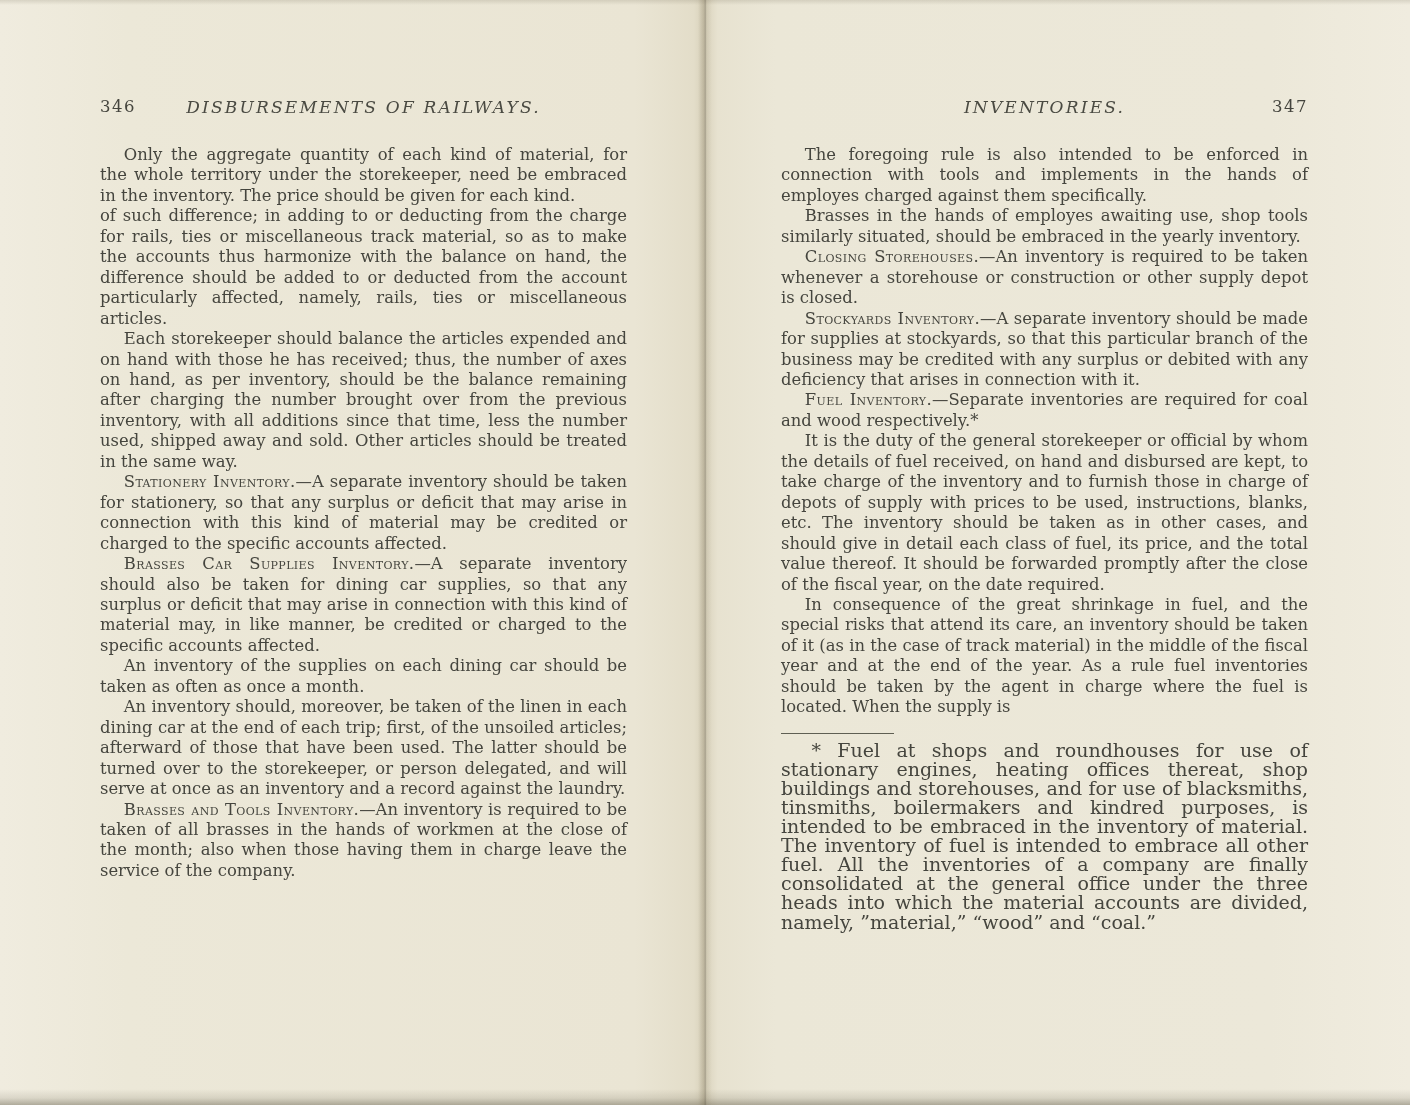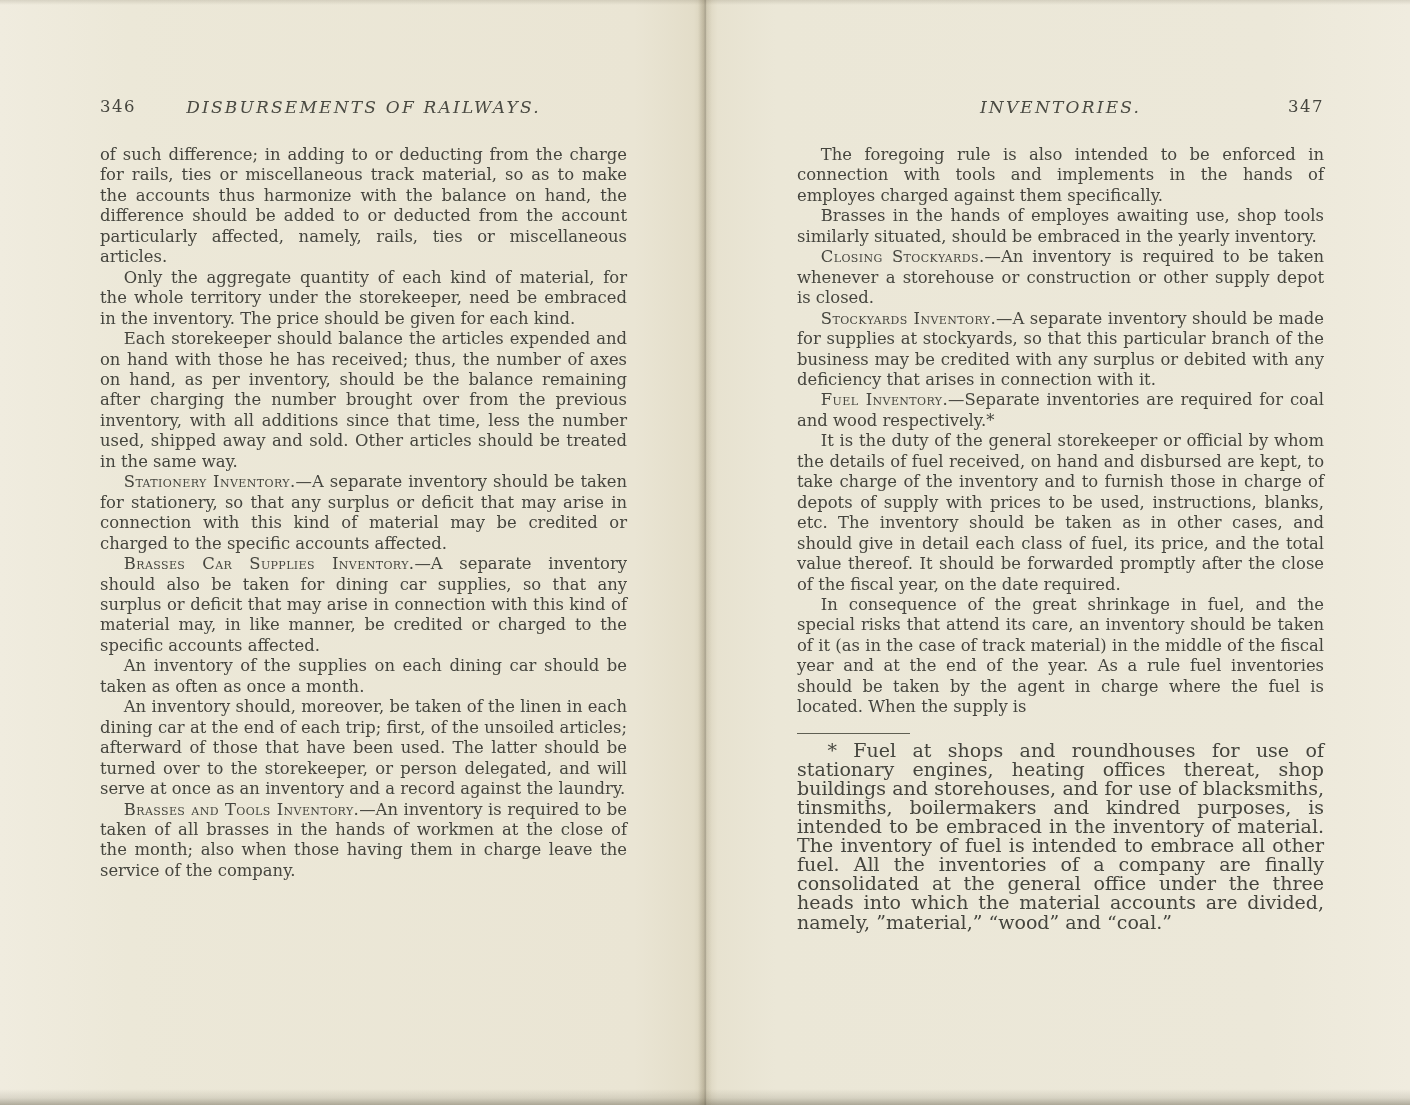--- a/index.html
+++ b/index.html
@@ -20,21 +20,21 @@
     position: absolute; left: 698px; top: 0; width: 14px; height: 100%;
     background: linear-gradient(to right,
       rgba(110,100,75,0) 0%, rgba(110,100,75,0.25) 42%,
       rgba(62,54,38,0.32) 52%, rgba(110,100,75,0.10) 62%, rgba(110,100,75,0) 100%);
   }
   .page { position: absolute; top: 0; height: 100%; width: 705px; padding-left: 35px; }
   .page-left  { left: 0; }
   .page-right { left: 705px; }
   .content { position: absolute; top: 97px; width: 527px; }
   .page-left  .content { left: 100px; }
-  .page-right .content { left: 92px;  }
+  .page-right .content { left: 76px;  }
 
   .running-head { position: relative; height: 22px; margin-bottom: 26px; }
   .head-title {
     display: block; text-align: center;
     font-style: italic; font-size: 17px; letter-spacing: 2.2px;
     color: #4a4a42;
   }
   .page-num { position: absolute; top: 0; font-size: 16.5px; letter-spacing: 1.5px; }
   .page-left  .page-num { left: 0; }
   .page-right .page-num { right: 0; }
@@ -59,42 +59,42 @@
 
 <div class="spread">
 
   <section class="page page-left">
     <div class="content">
       <header class="running-head">
         <span class="page-num">346</span>
         <span class="head-title">DISBURSEMENTS OF RAILWAYS.</span>
       </header>
       <div class="body-text">
+        <p class="para"><span class="lead"></span><span>Only the aggregate quantity of each kind of material, for the whole territory under the storekeeper, need be embraced in the inventory. The price should be given for each kind.</span></p>
         <p class="para no-indent"><span class="lead"></span><span>of such difference; in adding to or deducting from the charge for rails, ties or miscellaneous track material, so as to make the accounts thus harmonize with the balance on hand, the difference should be added to or deducted from the account particularly affected, namely, rails, ties or miscellaneous articles.</span></p>
-        <p class="para"><span class="lead"></span><span>Only the aggregate quantity of each kind of material, for the whole territory under the storekeeper, need be embraced in the inventory. The price should be given for each kind.</span></p>
         <p class="para"><span class="lead"></span><span>Each storekeeper should balance the articles expended and on hand with those he has received; thus, the number of axes on hand, as per inventory, should be the balance remaining after charging the number brought over from the previous inventory, with all additions since that time, less the number used, shipped away and sold. Other articles should be treated in the same way.</span></p>
         <p class="para"><span class="lead">Stationery Inventory.</span><span>—A separate inventory should be taken for stationery, so that any surplus or deficit that may arise in connection with this kind of material may be credited or charged to the specific accounts affected.</span></p>
         <p class="para"><span class="lead">Brasses Car Supplies Inventory.</span><span>—A separate inventory should also be taken for dining car supplies, so that any surplus or deficit that may arise in connection with this kind of material may, in like manner, be credited or charged to the specific accounts affected.</span></p>
         <p class="para"><span class="lead"></span><span>An inventory of the supplies on each dining car should be taken as often as once a month.</span></p>
         <p class="para"><span class="lead"></span><span>An inventory should, moreover, be taken of the linen in each dining car at the end of each trip; first, of the unsoiled articles; afterward of those that have been used. The latter should be turned over to the storekeeper, or person delegated, and will serve at once as an inventory and a record against the laundry.</span></p>
         <p class="para"><span class="lead">Brasses and Tools Inventory.</span><span>—An inventory is required to be taken of all brasses in the hands of workmen at the close of the month; also when those having them in charge leave the service of the company.</span></p>
       </div>
     </div>
   </section>
 
   <section class="page page-right">
     <div class="content">
       <header class="running-head">
         <span class="head-title">INVENTORIES.</span>
         <span class="page-num">347</span>
       </header>
       <div class="body-text">
         <p class="para"><span class="lead"></span><span>The foregoing rule is also intended to be enforced in connection with tools and implements in the hands of employes charged against them specifically.</span></p>
         <p class="para"><span class="lead"></span><span>Brasses in the hands of employes awaiting use, shop tools similarly situated, should be embraced in the yearly inventory.</span></p>
-        <p class="para"><span class="lead">Closing Stockyards.</span><span>—An inventory is required to be taken whenever a storehouse or construction or other supply depot is closed.</span></p>
+        <p class="para"><span class="lead">Closing Storehouses.</span><span>—An inventory is required to be taken whenever a storehouse or construction or other supply depot is closed.</span></p>
         <p class="para"><span class="lead">Stockyards Inventory.</span><span>—A separate inventory should be made for supplies at stockyards, so that this particular branch of the business may be credited with any surplus or debited with any deficiency that arises in connection with it.</span></p>
         <p class="para"><span class="lead">Fuel Inventory.</span><span>—Separate inventories are required for coal and wood respectively.*</span></p>
         <p class="para"><span class="lead"></span><span>It is the duty of the general storekeeper or official by whom the details of fuel received, on hand and disbursed are kept, to take charge of the inventory and to furnish those in charge of depots of supply with prices to be used, instructions, blanks, etc. The inventory should be taken as in other cases, and should give in detail each class of fuel, its price, and the total value thereof. It should be forwarded promptly after the close of the fiscal year, on the date required.</span></p>
         <p class="para"><span class="lead"></span><span>In consequence of the great shrinkage in fuel, and the special risks that attend its care, an inventory should be taken of it (as in the case of track material) in the middle of the fiscal year and at the end of the year. As a rule fuel inventories should be taken by the agent in charge where the fuel is located. When the supply is</span></p>
       </div>
       <div class="footnote-rule"></div>
       <p class="footnote">* Fuel at shops and roundhouses for use of stationary engines, heating offices thereat, shop buildings and storehouses, and for use of blacksmiths, tinsmiths, boilermakers and kindred purposes, is intended to be embraced in the inventory of material. The inventory of fuel is intended to embrace all other fuel. All the inventories of a company are finally consolidated at the general office under the three heads into which the material accounts are divided, namely, ”material,” “wood” and “coal.”</p>
     </div>
   </section>
 

